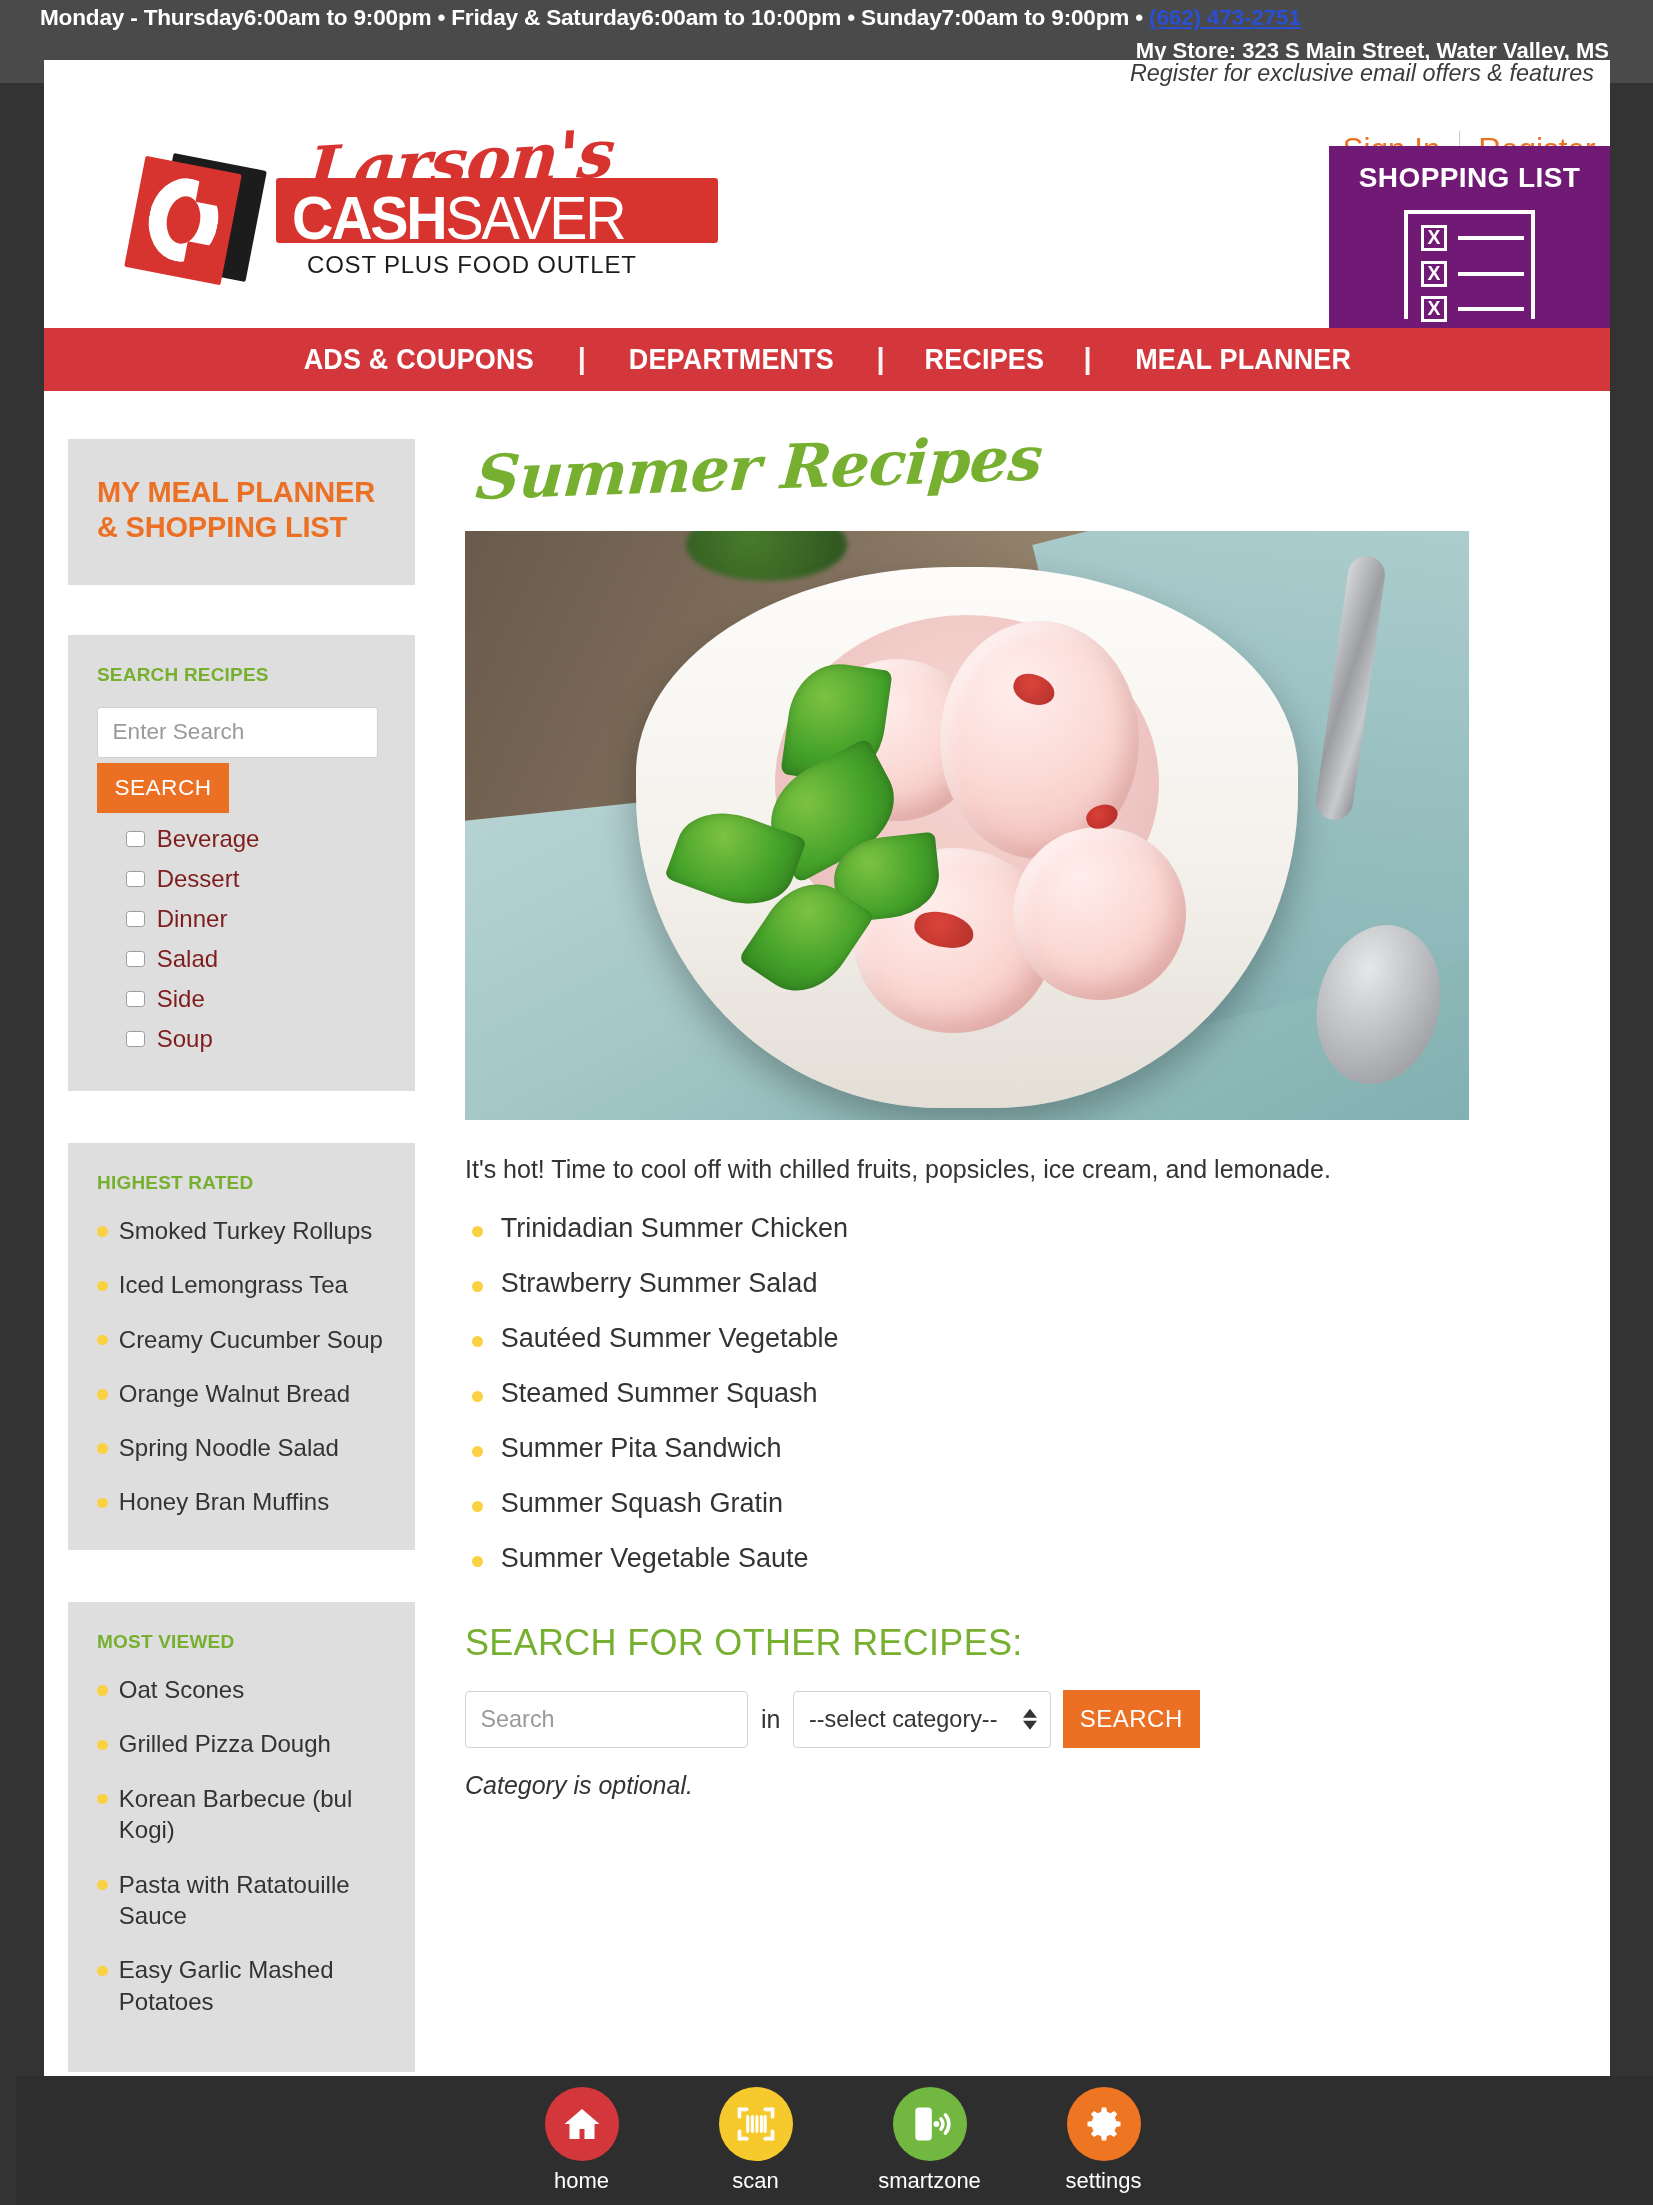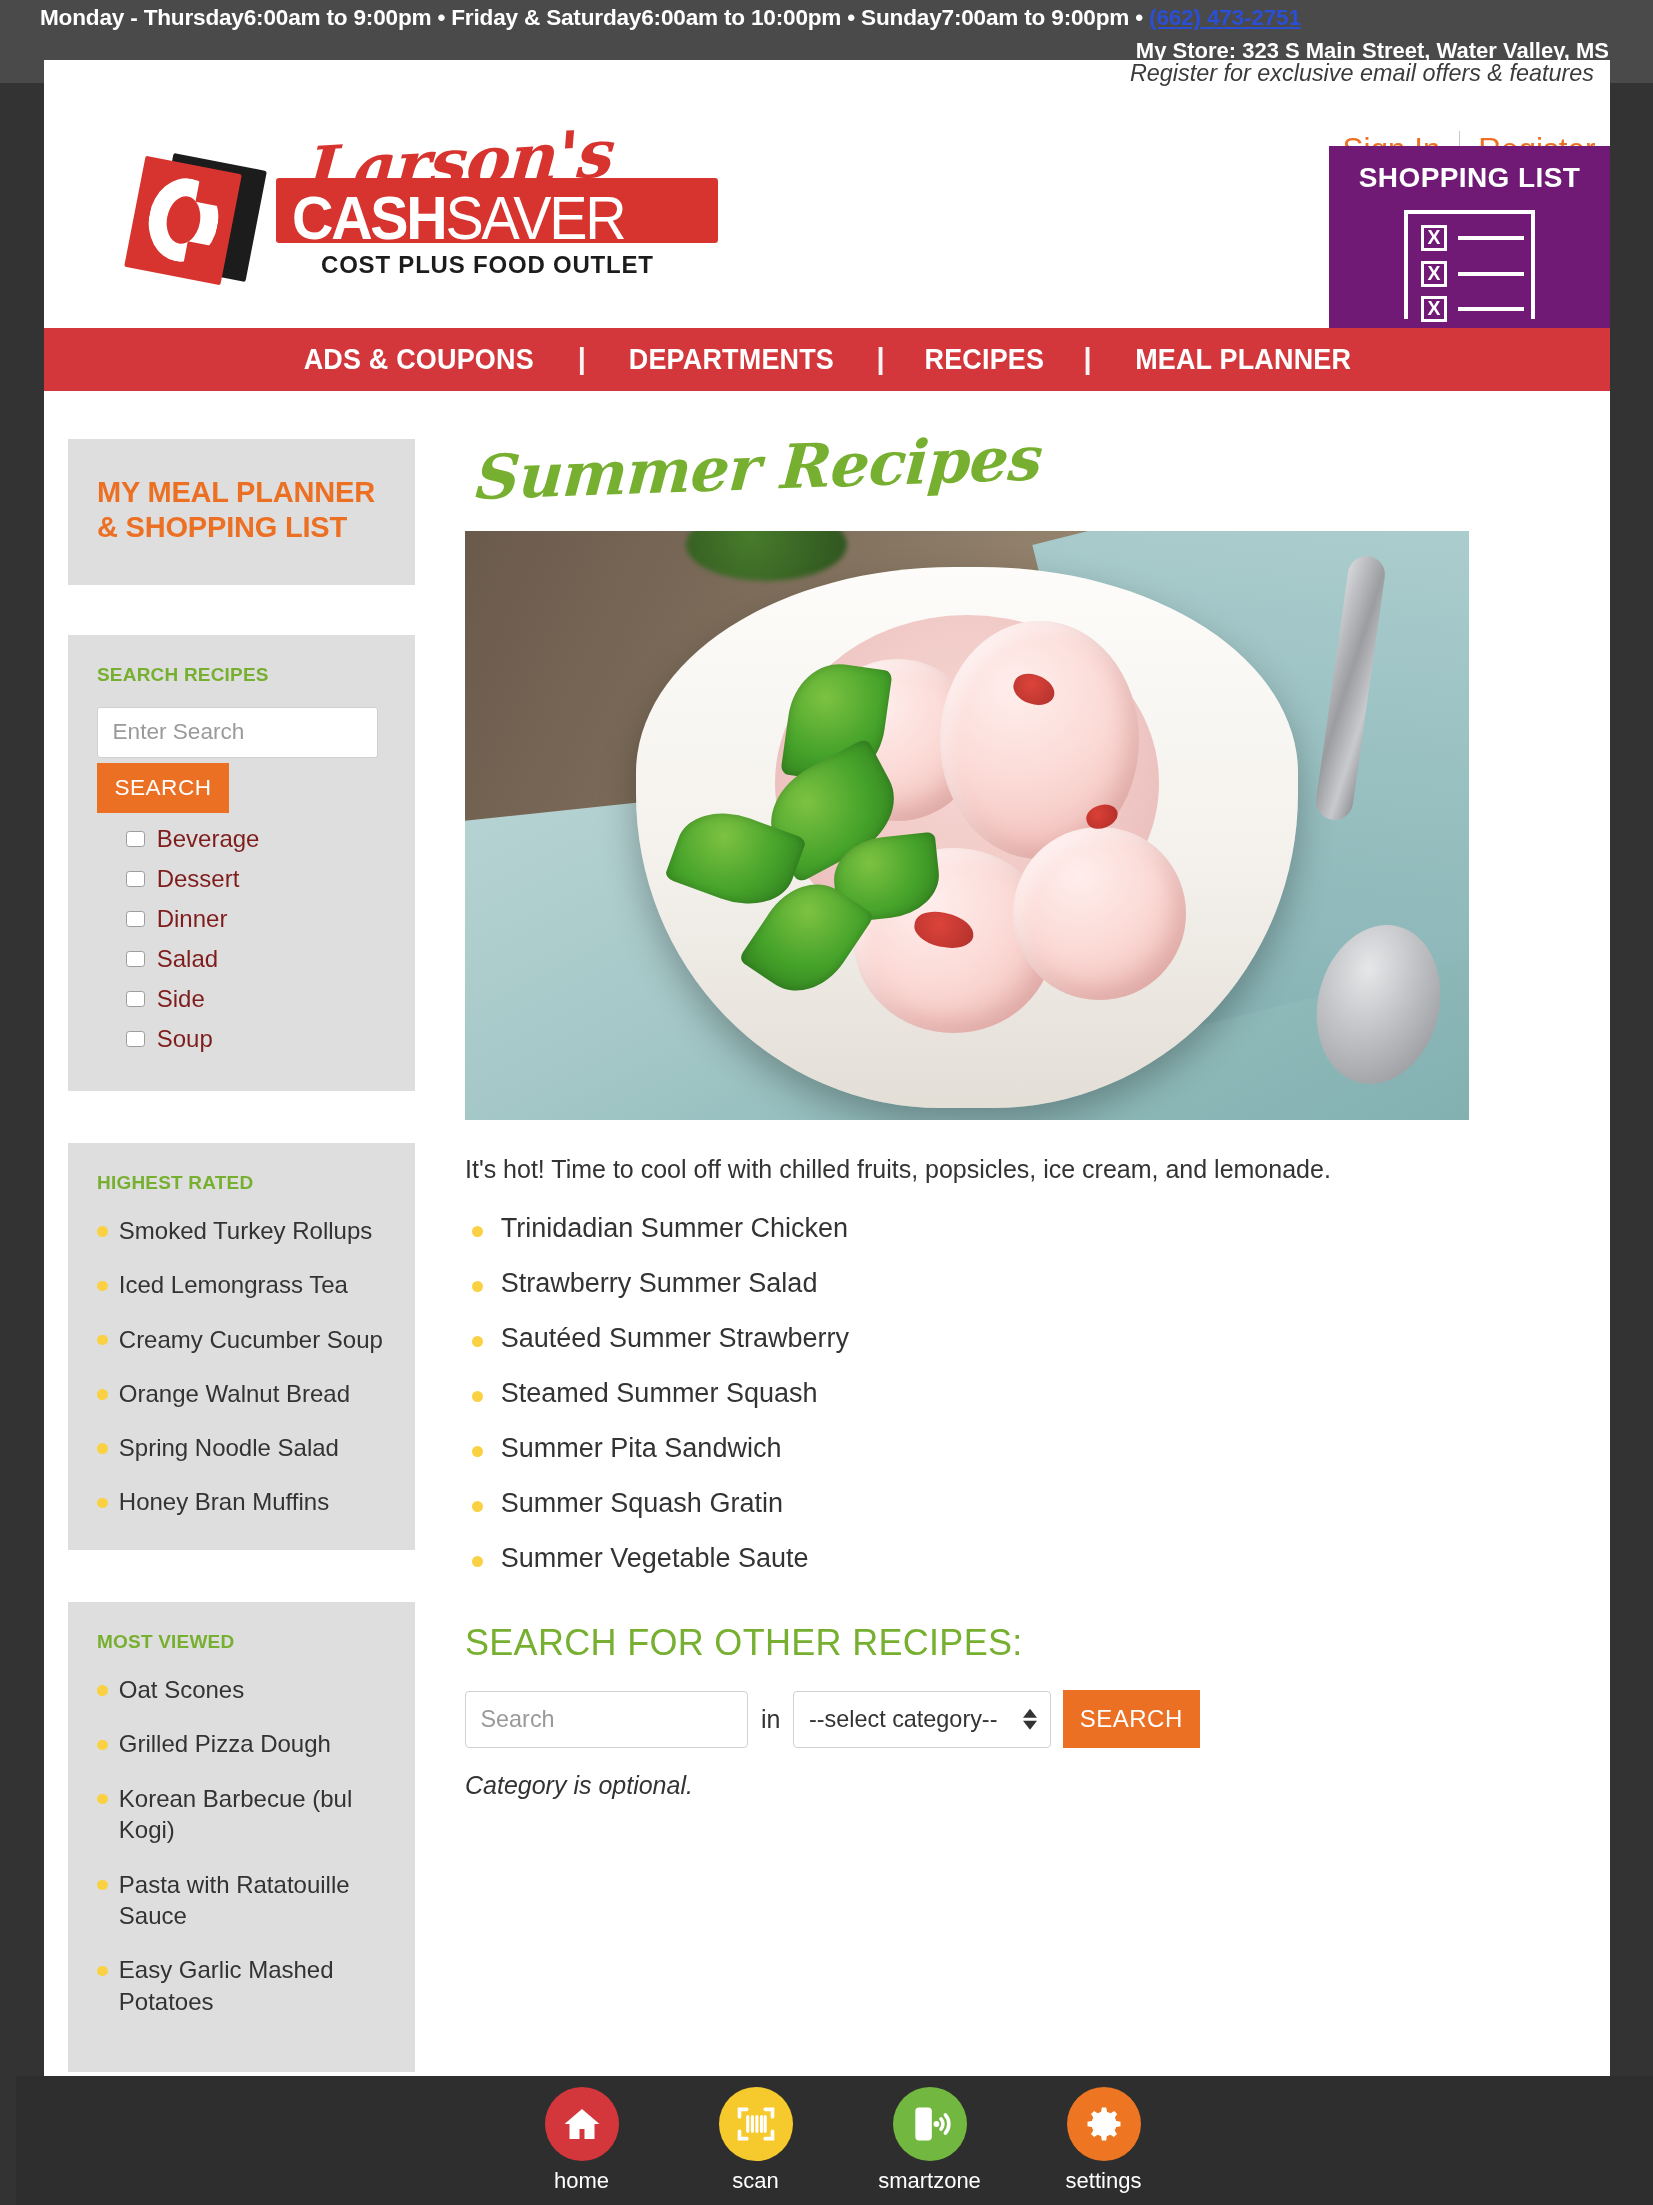--- a/index.html
+++ b/index.html
@@ -147,23 +147,23 @@
     font-weight: bold;
     font-family: "Liberation Sans", sans-serif;
     color: #ffffff;
     letter-spacing: -2.4px;
     transform: scaleX(0.94);
     transform-origin: left top;
   }
   #logo-cash .saver { font-weight: normal; }
   #logo-tagline {
     position: absolute;
-    left: 190px; top: 128px;
+    left: 176px; top: 128px;
     font-size: 24px;
-    font-weight: bold;
+    font-weight: normal;
     color: #1c1c1c;
     letter-spacing: 0.8px;
   }
 
   
   #shopping-list-promo {
     position: absolute;
     right: 0px; top: 86px;
     width: 281px; height: 182px;
     background: #701a75;
@@ -793,21 +793,21 @@
         <div class="r-item" data-name="list-item">
           <span class="r-bullet" data-name="bullet-icon"></span>
           <span class="r-label" data-name="recipe-link">Trinidadian Summer Chicken</span>
         </div>
         <div class="r-item" data-name="list-item">
           <span class="r-bullet" data-name="bullet-icon"></span>
           <span class="r-label" data-name="recipe-link">Strawberry Summer Salad</span>
         </div>
         <div class="r-item" data-name="list-item">
           <span class="r-bullet" data-name="bullet-icon"></span>
-          <span class="r-label" data-name="recipe-link">Sautéed Summer Strawberry</span>
+          <span class="r-label" data-name="recipe-link">Sautéed Summer Vegetable</span>
         </div>
         <div class="r-item" data-name="list-item">
           <span class="r-bullet" data-name="bullet-icon"></span>
           <span class="r-label" data-name="recipe-link">Steamed Summer Squash</span>
         </div>
         <div class="r-item" data-name="list-item">
           <span class="r-bullet" data-name="bullet-icon"></span>
           <span class="r-label" data-name="recipe-link">Summer Pita Sandwich</span>
         </div>
         <div class="r-item" data-name="list-item">

